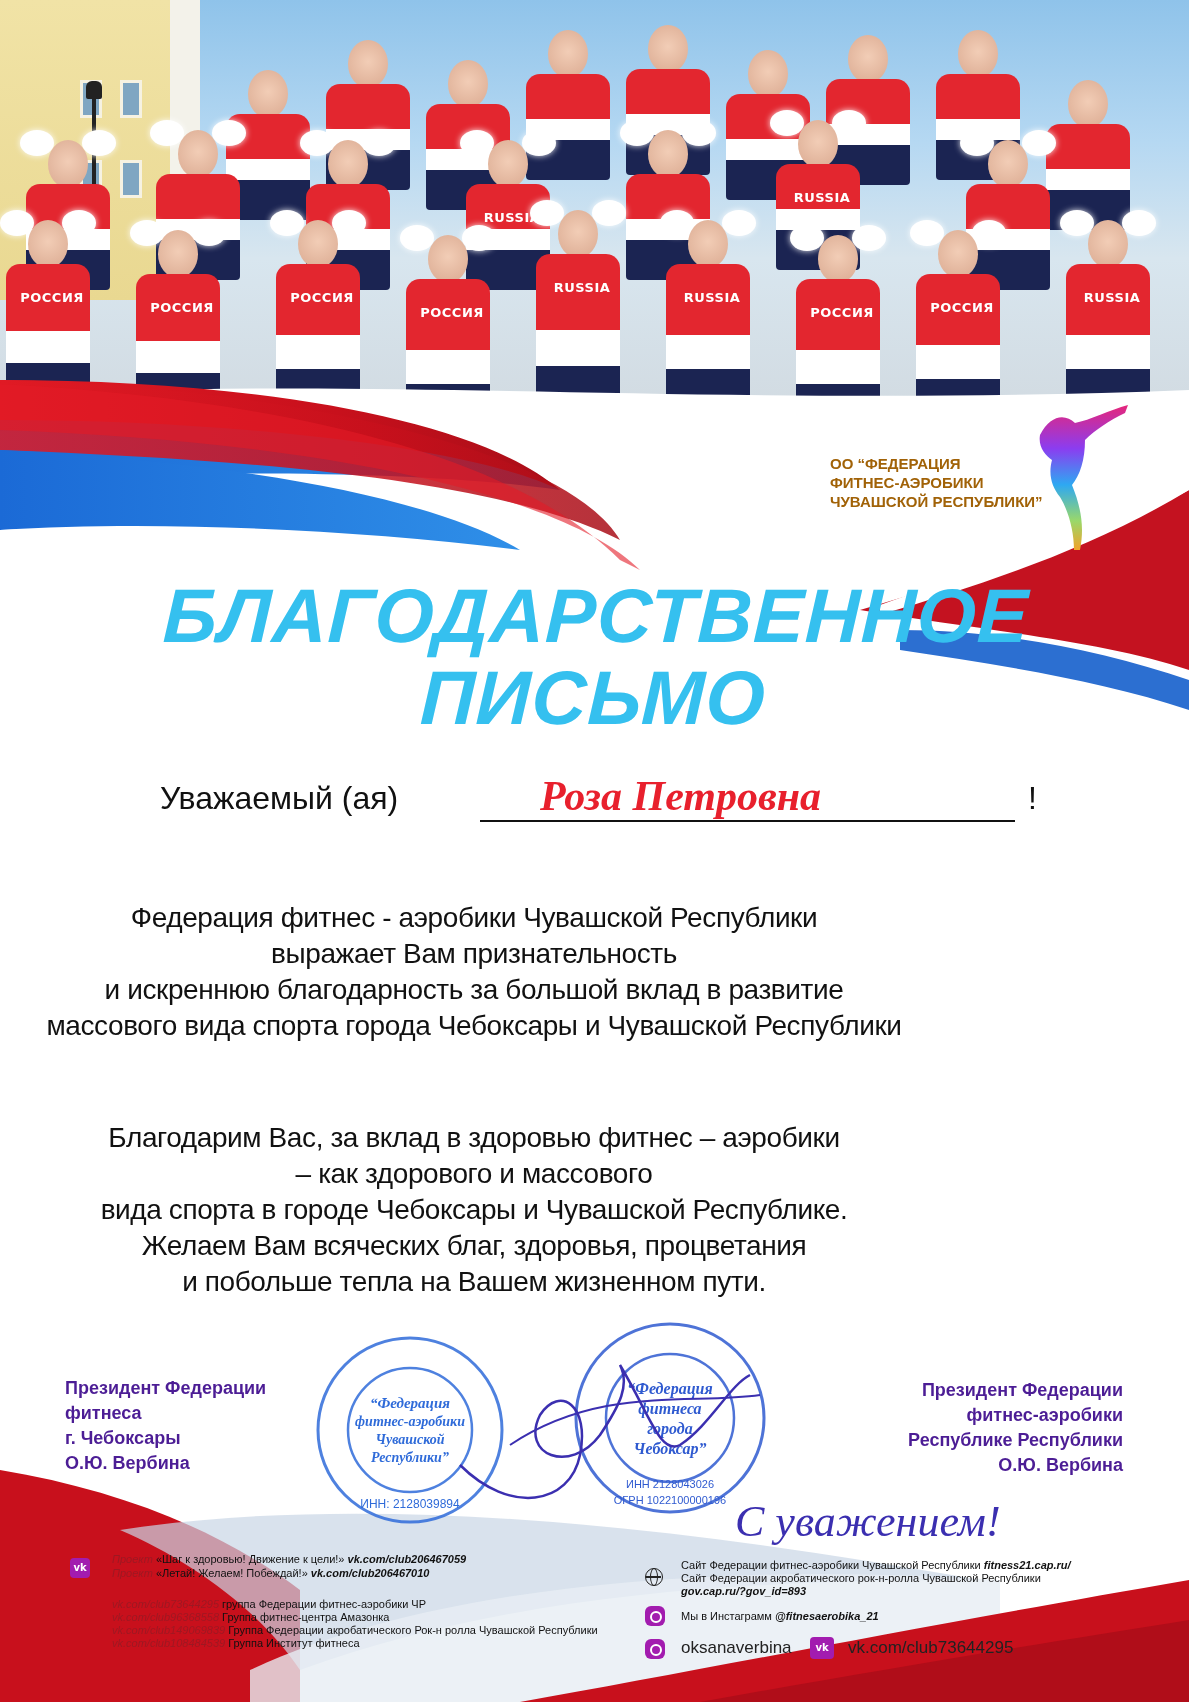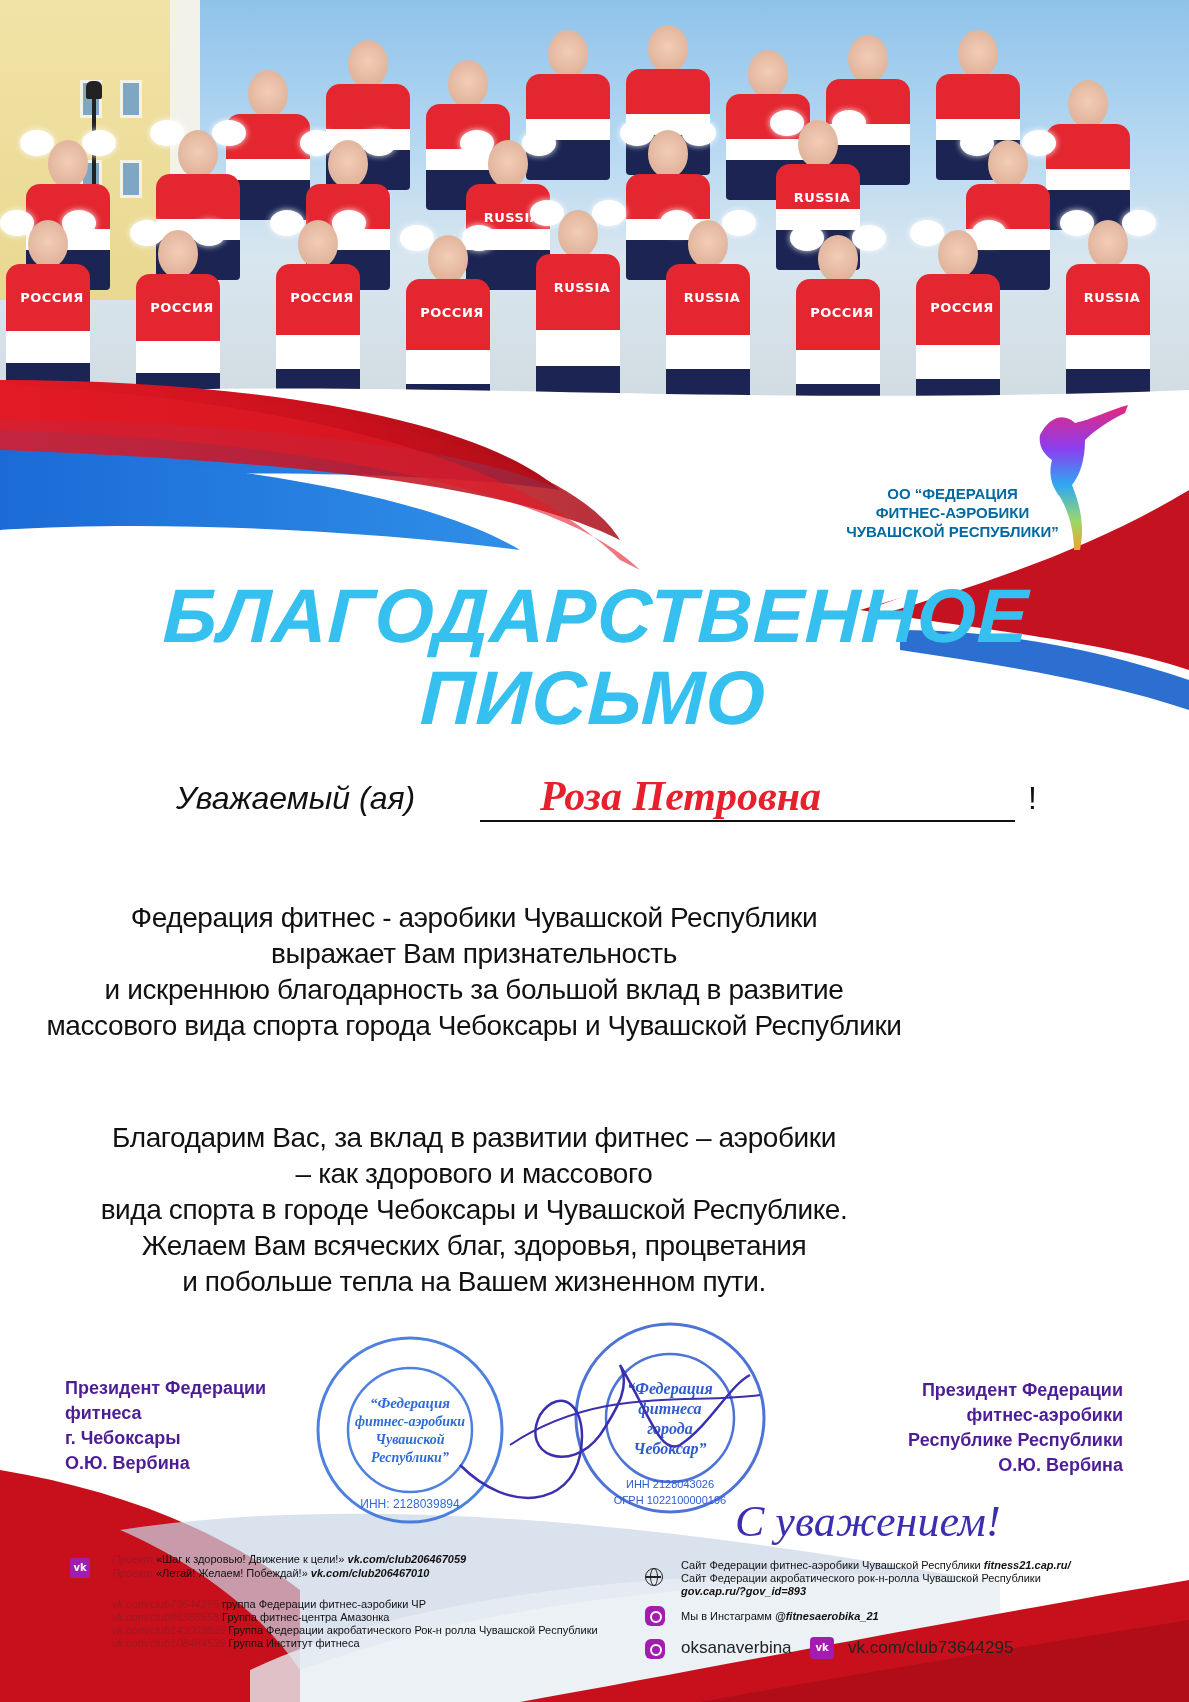--- a/index.html
+++ b/index.html
@@ -42,38 +42,38 @@
   .kid .shirt-label {
     position: absolute; left: 0; top: 26px; width: 92px; text-align: center;
     font: bold 13px "DejaVu Sans", sans-serif; color: #fff; letter-spacing: 0.5px;
   }
 
   
   .ribbon { position: absolute; left: 0; top: 380px; width: 1189px; height: 360px; pointer-events: none; }
 
   
   .logo-text {
-    position: absolute; left: 830px; top: 484px; width: 245px; text-align: center;
-    font: bold 15px "Liberation Sans", sans-serif; line-height: 19px; color: #0369a1;
+    position: absolute; left: 830px; top: 454px; width: 245px; text-align: left;
+    font: bold 15px "Liberation Sans", sans-serif; line-height: 19px; color: #a16207;
   }
   .logo-figure { position: absolute; left: 1030px; top: 405px; width: 100px; height: 150px; }
 
   
   .title {
     position: absolute; left: 0; top: 575px; width: 1189px; text-align: center;
     font: italic bold 76px "Liberation Sans", sans-serif; color: #35c0ef;
     line-height: 82px; letter-spacing: 1px; transform: skewX(-2deg);
   }
 
   
   .greeting {
     position: absolute; left: 160px; top: 772px; width: 900px; height: 60px;
     font: 32px "Liberation Sans", sans-serif; color: #111;
   }
-  .greeting .lbl { position: absolute; left: 16px; top: 8px; font-style: italic; }
+  .greeting .lbl { position: absolute; left: 0; top: 8px; }
   .greeting .line { position: absolute; left: 320px; top: 48px; width: 535px; height: 2px; background: #111; }
   .greeting .name {
     position: absolute; left: 380px; top: 0; font: italic bold 42px "Liberation Serif", serif; color: #e8202d;
   }
   .greeting .excl { position: absolute; left: 868px; top: 8px; }
 
   
   .body-block {
     position: absolute; left: 0; width: 948px; text-align: center;
     font: 28px "Liberation Sans", sans-serif; line-height: 36px; color: #111; letter-spacing: -0.4px;
@@ -336,21 +336,21 @@
   <span class="excl">!</span>
 </div>
 
 <div class="body-block p1">
   <div>Федерация фитнес - аэробики Чувашской Республики</div>
   <div>выражает Вам признательность</div>
   <div>и искреннюю благодарность за большой вклад в развитие</div>
   <div>массового вида спорта города Чебоксары и Чувашской Республики</div>
 </div>
 <div class="body-block p2">
-  <div>Благодарим Вас, за вклад в развитии фитнес – аэробики</div>
+  <div>Благодарим Вас, за вклад в здоровью фитнес – аэробики</div>
   <div>– как здорового и массового</div>
   <div>вида спорта в городе Чебоксары и Чувашской Республике.</div>
   <div>Желаем Вам всяческих благ, здоровья, процветания</div>
   <div>и побольше тепла на Вашем жизненном пути.</div>
 </div>
 
 <svg class="footer-wave" viewBox="0 0 1189 232">
   <defs>
     <linearGradient id="fw" x1="0" y1="0" x2="1" y2="0">
       <stop offset="0" stop-color="#c8101c"></stop>

